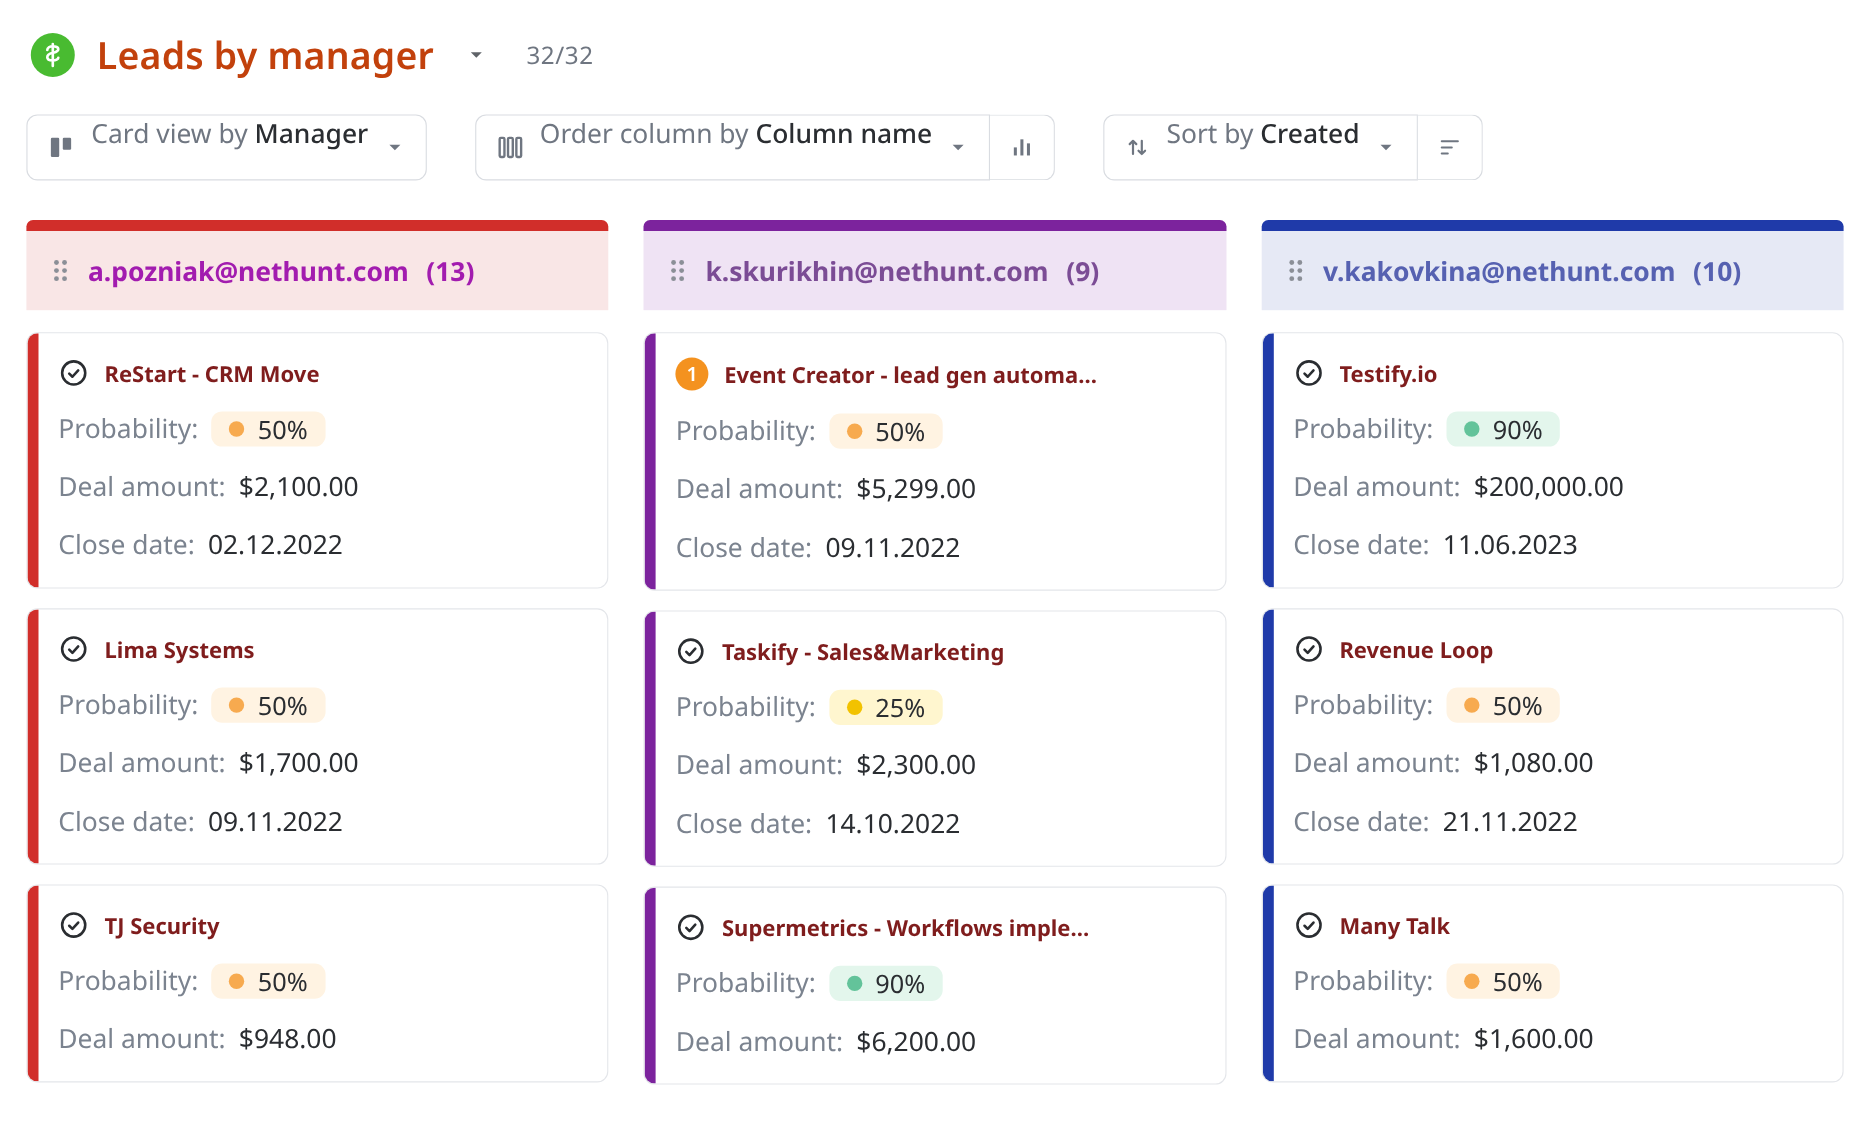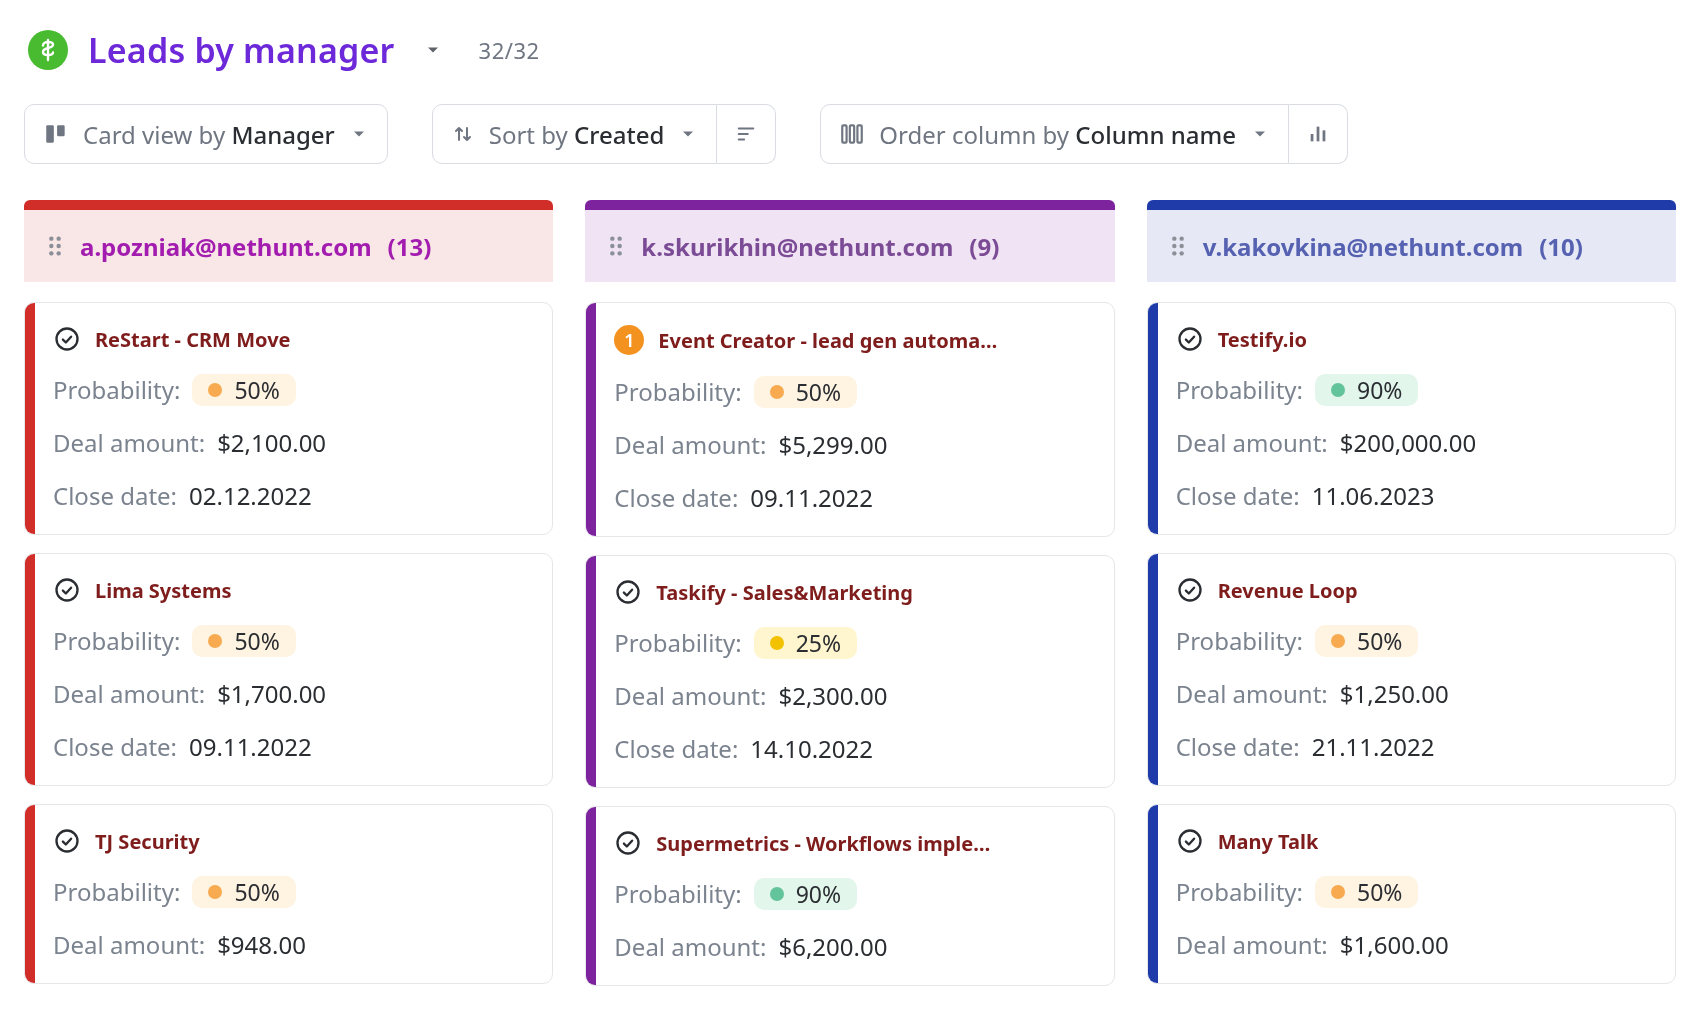--- a/index.html
+++ b/index.html
@@ -19,26 +19,26 @@
     --hdr-purple:#efe3f4;
     --hdr-blue:#e6e9f5;
     --green:#49bb31;
   }
   html,body{margin:0;padding:0;background:#fff;color:var(--text);font-family:system-ui,-apple-system,Segoe UI,Roboto,Helvetica,Arial,sans-serif;}
   .page{width:1700px;height:1020px;position:relative;padding:18px 24px 0 24px;box-sizing:border-box;}
   
   .title-row{display:flex;align-items:center;gap:20px;height:64px;margin-left:4px;}
   .dollar-badge{width:40px;height:40px;border-radius:50%;background:var(--green);display:flex;align-items:center;justify-content:center;}
   .dollar-badge svg{display:block}
-  .title{font-size:34px;font-weight:600;letter-spacing:.2px;color:#6d28d9;text-align:center;}
+  .title{font-size:34px;font-weight:600;letter-spacing:.2px;color:#c2410c;text-align:center;}
   .title-chevron{display:flex;align-items:center;justify-content:center;width:36px;height:36px;color:#5f6368;}
   .counter-text{font-size:22px;color:#6f7681;letter-spacing:.5px;margin-left:8px}
   
   .toolbar{display:flex;align-items:center;gap:44px;margin-top:22px;}
-  .btn{display:flex;align-items:center;gap:14px;border:1px solid var(--border-strong);background:#fff;border-radius:10px;padding:0 18px;height:58px;color:#6f7681;}
+  .btn{display:flex;gap:14px;border:1px solid var(--border-strong);background:#fff;border-radius:10px;padding:0 18px;height:58px;color:#6f7681;}
   .btn .icon{display:flex;align-items:center;justify-content:center;color:#6f7681}
   .btn .chev{display:flex;align-items:center;justify-content:center;color:#6f7681}
   .group-left{display:flex;}
   .group-left .seg-left{border-top-right-radius:0;border-bottom-right-radius:0}
   .group-left .seg-right{border-top-left-radius:0;border-bottom-left-radius:0;border-left:0;width:58px;justify-content:center;padding:0}
   .btn-text{font-size:24px;color:#6f7681}
   .btn-text .strong{color:#2a2d31;font-weight:500}
   .icon-only{width:58px;justify-content:center;padding:0}
   
   .board{display:flex;gap:32px;margin-top:36px;}
@@ -100,65 +100,65 @@
       <span class="chev">
         <svg width="20" height="20" viewBox="0 0 24 24">
             <path d="M6 9l6 6 6-6" fill="#6f7681"></path>
           </svg>
       </span>
     </div>
 
     <div class="group-left">
       <div class="btn seg-left">
         <span class="icon">
+          <svg width="26" height="26" viewBox="0 0 24 24" fill="none" stroke="#6f7681" stroke-width="2">
+              <rect x="3" y="4" width="4" height="16" rx="1"></rect>
+              <rect x="10" y="4" width="4" height="16" rx="1"></rect>
+              <rect x="17" y="4" width="4" height="16" rx="1"></rect>
+            </svg>
+        </span>
+        <span class="btn-text"><span>Order column by</span> <span class="strong">Column name</span></span>
+        <span class="chev">
+          <svg width="20" height="20" viewBox="0 0 24 24">
+              <path d="M6 9l6 6 6-6" fill="#6f7681"></path>
+            </svg>
+        </span>
+      </div>
+      <div class="btn seg-right icon-only">
+        <span class="icon">
+          <svg width="22" height="22" viewBox="0 0 24 24" fill="#6f7681">
+              <rect x="4" y="12" width="3" height="8"></rect>
+              <rect x="10.5" y="4" width="3" height="16"></rect>
+              <rect x="17" y="8" width="3" height="12"></rect>
+            </svg>
+        </span>
+      </div>
+    </div>
+
+    <div class="group-left">
+      <div class="btn seg-left">
+        <span class="icon">
           <svg width="24" height="24" viewBox="0 0 24 24" fill="none" stroke="#6f7681" stroke-width="2" stroke-linecap="round">
               <path d="M8 18V6M8 6l-3 3M8 6l3 3"></path>
               <path d="M16 6v12M16 18l3-3M16 18l-3-3"></path>
             </svg>
         </span>
         <span class="btn-text"><span>Sort by</span> <span class="strong">Created</span></span>
         <span class="chev">
           <svg width="20" height="20" viewBox="0 0 24 24">
               <path d="M6 9l6 6 6-6" fill="#6f7681"></path>
             </svg>
         </span>
       </div>
       <div class="btn seg-right icon-only">
         <span class="icon">
           <svg width="22" height="22" viewBox="0 0 24 24" fill="none" stroke="#6f7681" stroke-width="2" stroke-linecap="round">
               <path d="M4 6h16"></path>
               <path d="M4 12h10"></path>
               <path d="M4 18h6"></path>
-            </svg>
-        </span>
-      </div>
-    </div>
-
-    <div class="group-left">
-      <div class="btn seg-left">
-        <span class="icon">
-          <svg width="26" height="26" viewBox="0 0 24 24" fill="none" stroke="#6f7681" stroke-width="2">
-              <rect x="3" y="4" width="4" height="16" rx="1"></rect>
-              <rect x="10" y="4" width="4" height="16" rx="1"></rect>
-              <rect x="17" y="4" width="4" height="16" rx="1"></rect>
-            </svg>
-        </span>
-        <span class="btn-text"><span>Order column by</span> <span class="strong">Column name</span></span>
-        <span class="chev">
-          <svg width="20" height="20" viewBox="0 0 24 24">
-              <path d="M6 9l6 6 6-6" fill="#6f7681"></path>
-            </svg>
-        </span>
-      </div>
-      <div class="btn seg-right icon-only">
-        <span class="icon">
-          <svg width="22" height="22" viewBox="0 0 24 24" fill="#6f7681">
-              <rect x="4" y="12" width="3" height="8"></rect>
-              <rect x="10.5" y="4" width="3" height="16"></rect>
-              <rect x="17" y="8" width="3" height="12"></rect>
             </svg>
         </span>
       </div>
     </div>
   </div>
 
   <div class="board" id="board">
       <div class="column">
         <div class="col-topbar tb-red"></div>
         <div class="col-header hdr-red">
@@ -403,21 +403,21 @@
             </div>
             <div class="line">
               <span class="label">Probability:</span>
               <span class="pill pill-orange">
                 <span class="dot"></span>
                 <span class="pct">50%</span>
               </span>
             </div>
             <div class="line">
               <span class="label">Deal amount:</span>
-              <span class="val">$1,250.00</span>
+              <span class="val">$1,080.00</span>
             </div>
             <div class="line">
               <span class="label">Close date:</span>
               <span class="val">21.11.2022</span>
             </div>
           </div>
           <div class="card">
             <div class="stripe" style="background:#1f3aa9"></div>
             <div class="row">
               <span class="check-badge">

